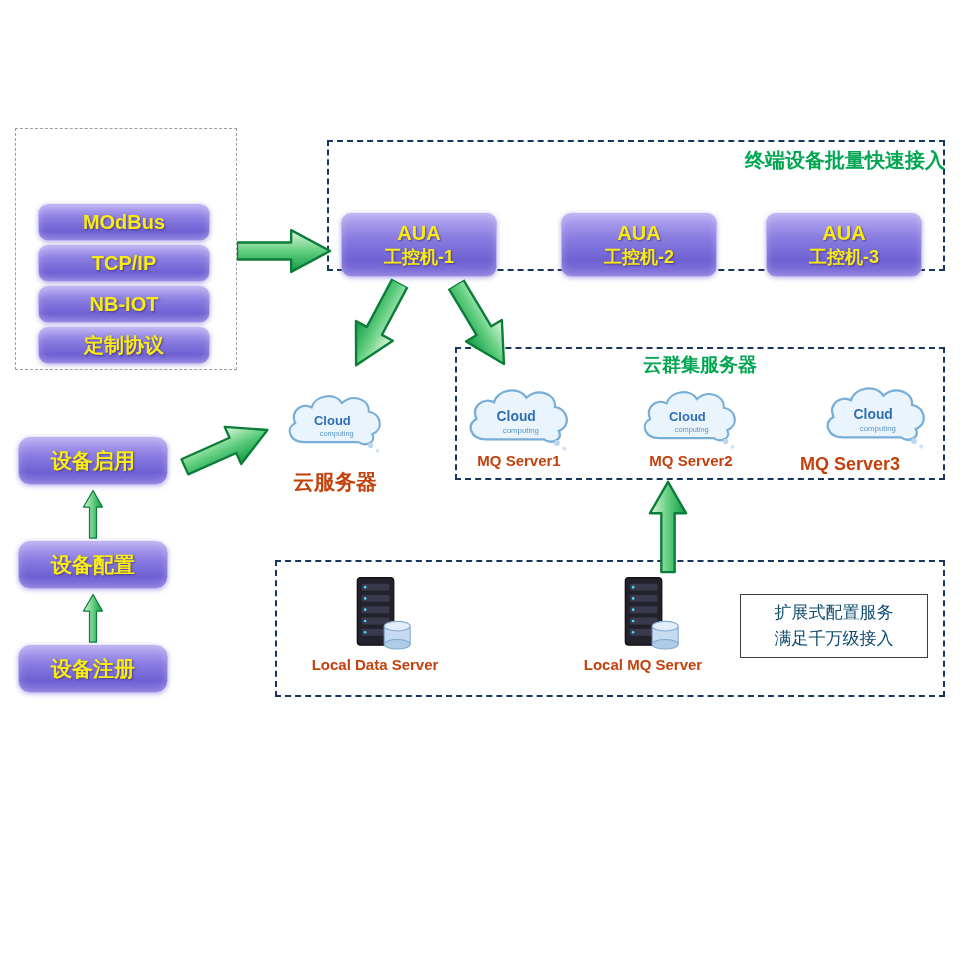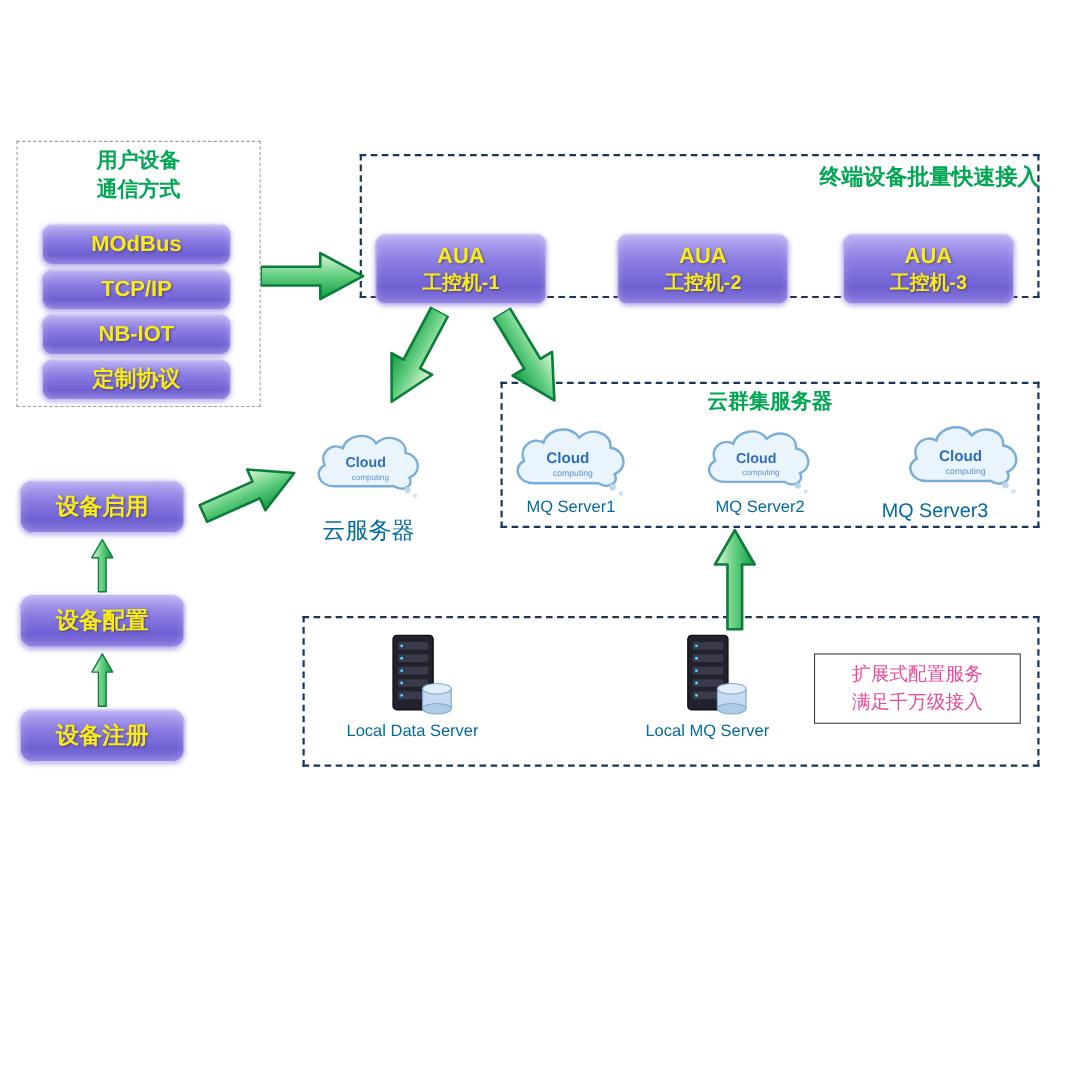--- a/index.html
+++ b/index.html
@@ -20,21 +20,21 @@
     border-radius: 10px;
     color: #f8ec13;
     font-weight: bold;
     display: flex; flex-direction: column; align-items: center; justify-content: center;
     text-align: center;
     text-shadow: 1px 1px 2px rgba(40,20,90,.55);
     box-shadow: 0 1px 5px rgba(100,80,200,.45), inset 0 0 8px rgba(255,255,255,.28);
     line-height: 1.25;
   }
 
-  .black-label { color: #0369a1; font-weight: normal; text-align: center; }
+  .black-label { color: #c2410c; font-weight: bold; text-align: center; }
 
   
   #comm-box    { left: 15px;  top: 128px; width: 222px; height: 242px; }
   #comm-title  { left: 15px;  top: 134px; width: 222px; font-size: 19px; line-height: 26px; }
   .comm-item   { left: 38px;  width: 172px; height: 37px; font-size: 20px; }
   #comm-item-0 { top: 204px; }
   #comm-item-1 { top: 245px; }
   #comm-item-2 { top: 286px; }
   #comm-item-3 { top: 327px; }
 
@@ -68,21 +68,21 @@
   #bottom-box { left: 275px; top: 560px; width: 670px; height: 137px; }
   #server-data { left: 340px; top: 572px; width: 78px; height: 84px; }
   #server-mq   { left: 608px; top: 572px; width: 78px; height: 84px; }
   #server-data-label { left: 285px; top: 656px; width: 180px; font-size: 15px; }
   #server-mq-label   { left: 553px; top: 656px; width: 180px; font-size: 15px; }
 
   #note-box {
     left: 740px; top: 594px; width: 188px; height: 64px;
     border: 1.5px solid #3f3f3f;
     display: flex; flex-direction: column; justify-content: center;
-    text-align: center; color: #ec4899; font-size: 17px; line-height: 26px;
+    text-align: center; color: #0c4a6e; font-size: 17px; line-height: 26px;
   }
 
   
   #arrow-comm-to-aua1   { left: 237px; top: 226px; width: 95px;  height: 50px; }
   #arrow-aua1-to-cloud  { left: 330px; top: 300px; width: 95px;  height: 50px; transform: rotate(118deg); }
   #arrow-aua1-to-mq     { left: 433px; top: 300px; width: 95px;  height: 50px; transform: rotate(59deg); }
   #arrow-enable-to-cloud{ left: 168px; top: 424px; width: 118px; height: 48px; transform: rotate(-24deg); }
   #arrow-config-to-enable  { left: 76px;  top: 489px; width: 34px; height: 50px; }
   #arrow-register-to-config{ left: 76px;  top: 593px; width: 34px; height: 50px; }
   #arrow-localmq-to-mq2    { left: 647px; top: 479px; width: 42px; height: 95px; }
@@ -103,24 +103,20 @@
       </linearGradient>
       <linearGradient id="agradV" x1="0" y1="0" x2="1" y2="0">
         <stop offset="0" stop-color="#e2f7dc"></stop>
         <stop offset="0.5" stop-color="#62ce80"></stop>
         <stop offset="1" stop-color="#0f9a44"></stop>
       </linearGradient>
     </defs>
   </svg>
 
   <div class="abs dashed-gray" id="comm-box"></div>
-  <div class="abs green-title" id="comm-title">
-    <div>用户设备</div>
-    <div>通信方式</div>
-  </div>
   <div class="abs pill comm-item" id="comm-item-0">
       <span>MOdBus</span>
     </div>
   <div class="abs pill comm-item" id="comm-item-1">
       <span>TCP/IP</span>
     </div>
   <div class="abs pill comm-item" id="comm-item-2">
       <span>NB-IOT</span>
     </div>
   <div class="abs pill comm-item" id="comm-item-3">

